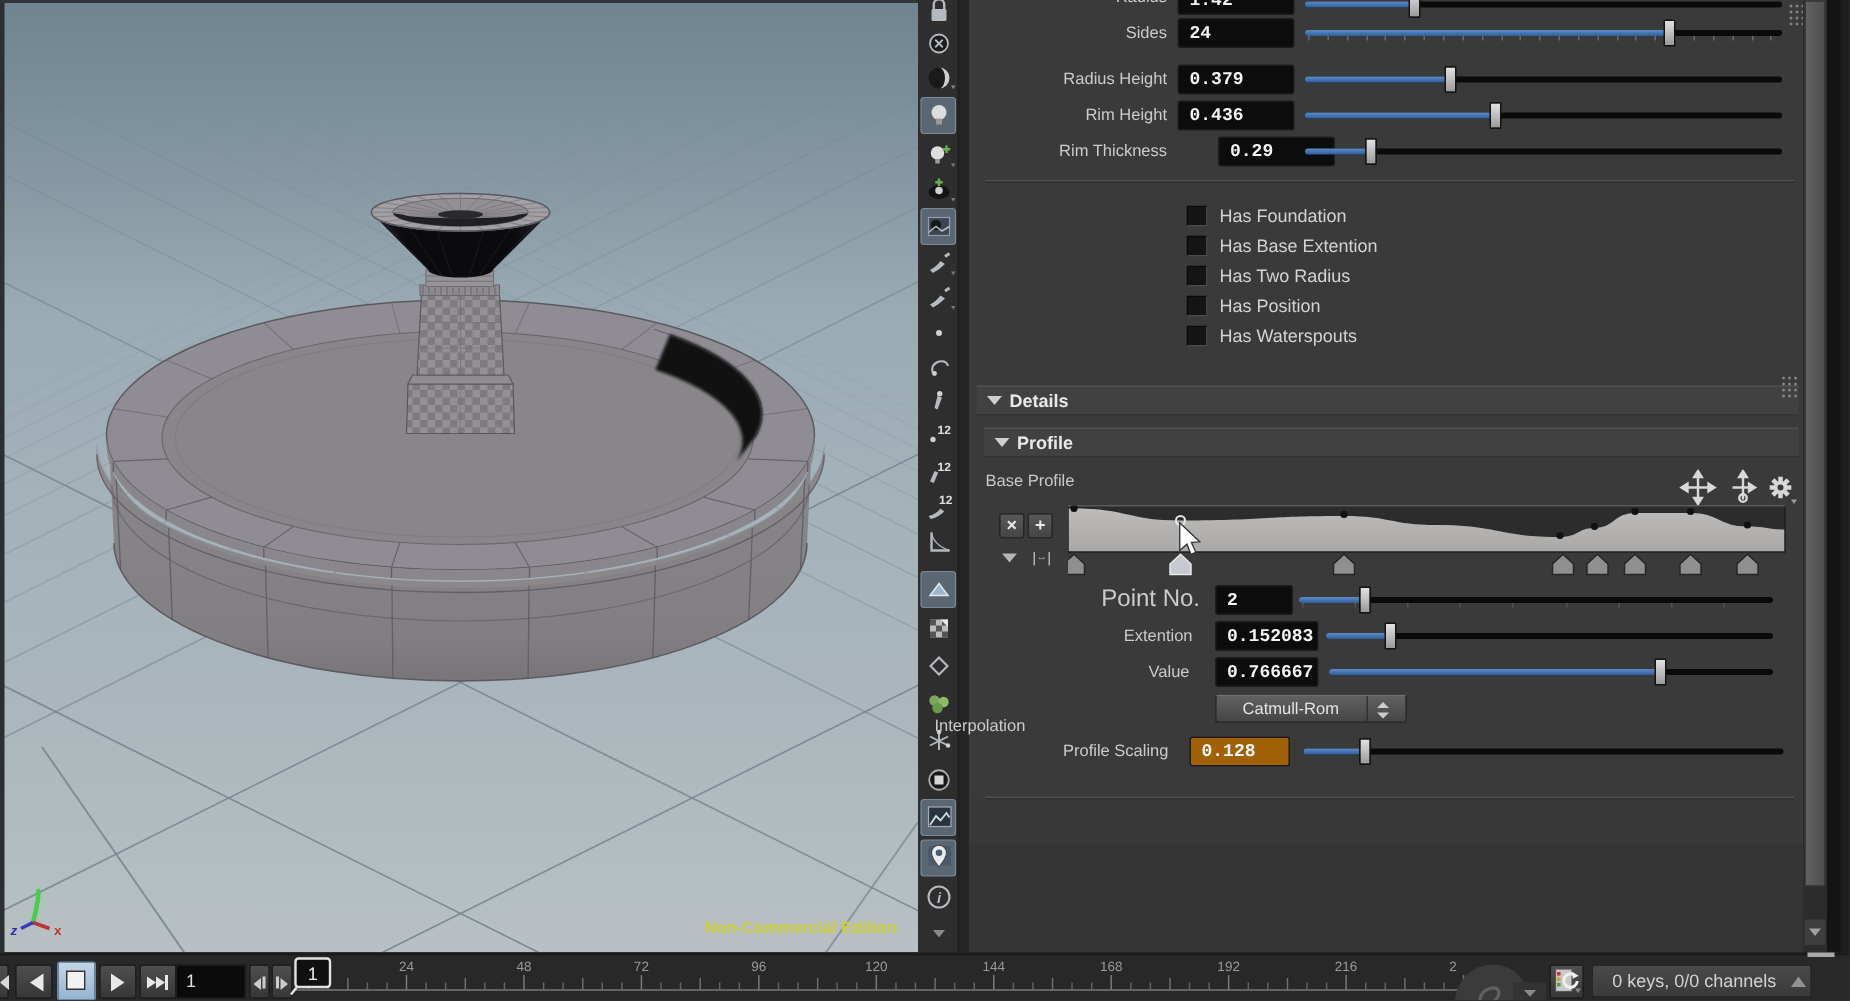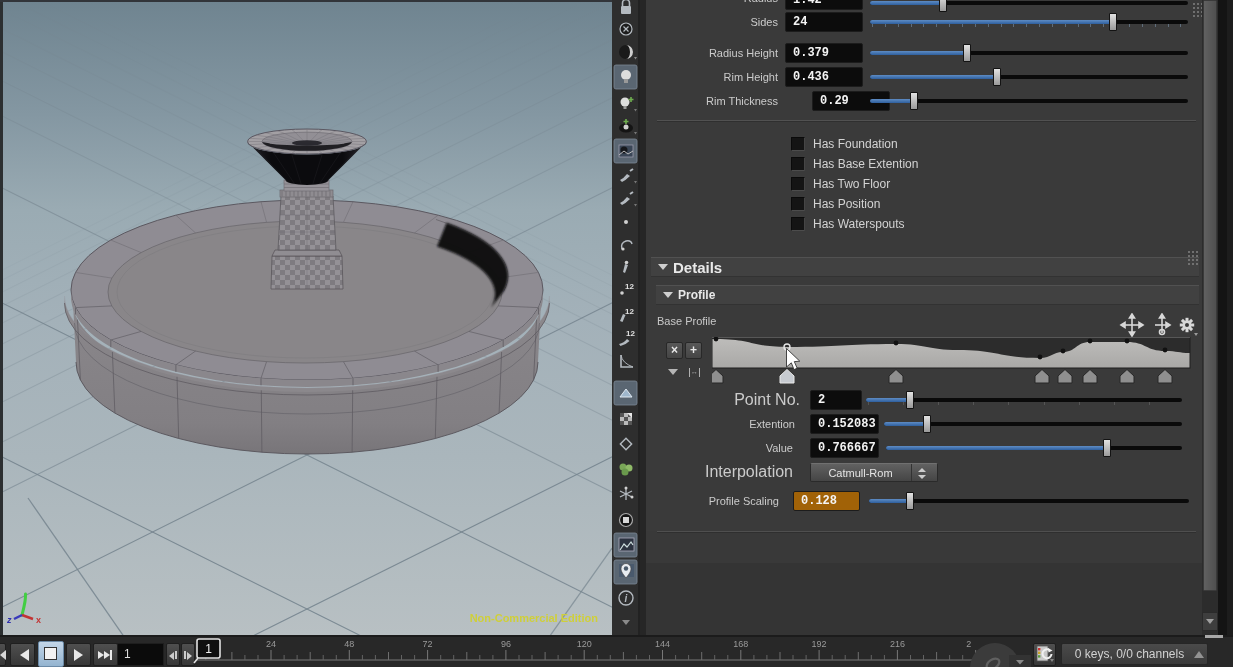--- a/index.html
+++ b/index.html
@@ -324,28 +324,28 @@
     <div style="position:absolute;left:870px;top:99px;width:318px;height:4px;background:#0a0a0a;border-radius:2px;"></div>
     <div style="position:absolute;left:870px;top:99px;width:44px;height:4px;background:linear-gradient(#5e8cc4,#2e5f9e);border-radius:2px;"></div>
     <div style="position:absolute;left:910px;top:92px;width:8px;height:18px;background:linear-gradient(#e2e2e2,#9a9a9a);border:1px solid #131313;border-radius:1px;box-sizing:border-box;"></div>
     <div style="position:absolute;left:657px;top:120px;width:539px;height:1px;background:#515151;"></div>
     <div style="position:absolute;left:657px;top:121px;width:539px;height:1px;background:#2f2f2f;"></div>
     <div style="position:absolute;left:791px;top:137px;width:14px;height:14px;background:#141414;border:1px solid #0a0a0a;border-bottom-color:#4c4c4c;border-right-color:#454545;box-sizing:border-box;border-radius:1px;"></div>
     <div style="position:absolute;left:813px;top:136px;width:200px;height:16px;font-size:12px;color:#d3d3d3;line-height:16px;">Has Foundation</div>
     <div style="position:absolute;left:791px;top:157px;width:14px;height:14px;background:#141414;border:1px solid #0a0a0a;border-bottom-color:#4c4c4c;border-right-color:#454545;box-sizing:border-box;border-radius:1px;"></div>
     <div style="position:absolute;left:813px;top:156px;width:200px;height:16px;font-size:12px;color:#d3d3d3;line-height:16px;">Has Base Extention</div>
     <div style="position:absolute;left:791px;top:177px;width:14px;height:14px;background:#141414;border:1px solid #0a0a0a;border-bottom-color:#4c4c4c;border-right-color:#454545;box-sizing:border-box;border-radius:1px;"></div>
-    <div style="position:absolute;left:813px;top:176px;width:200px;height:16px;font-size:12px;color:#d3d3d3;line-height:16px;">Has Two Floor</div>
+    <div style="position:absolute;left:813px;top:176px;width:200px;height:16px;font-size:12px;color:#d3d3d3;line-height:16px;">Has Two Radius</div>
     <div style="position:absolute;left:791px;top:197px;width:14px;height:14px;background:#141414;border:1px solid #0a0a0a;border-bottom-color:#4c4c4c;border-right-color:#454545;box-sizing:border-box;border-radius:1px;"></div>
     <div style="position:absolute;left:813px;top:196px;width:200px;height:16px;font-size:12px;color:#d3d3d3;line-height:16px;">Has Position</div>
     <div style="position:absolute;left:791px;top:217px;width:14px;height:14px;background:#141414;border:1px solid #0a0a0a;border-bottom-color:#4c4c4c;border-right-color:#454545;box-sizing:border-box;border-radius:1px;"></div>
     <div style="position:absolute;left:813px;top:216px;width:200px;height:16px;font-size:12px;color:#d3d3d3;line-height:16px;">Has Waterspouts</div>
     <div style="position:absolute;left:651px;top:257px;width:548px;height:20px;background:#414141;border-top:1px solid #515151;border-bottom:1px solid #323232;box-sizing:border-box;"></div>
     <div style="position:absolute;left:658px;top:264px;width:10px;height:7px;width:0;height:0;border-left:5px solid transparent;border-right:5px solid transparent;border-top:6px solid #cfcfcf;"></div>
-    <div style="position:absolute;left:673px;top:260px;width:120px;height:15px;font-size:15px;font-weight:bold;color:#e9e9e9;line-height:15px;">Details</div>
+    <div style="position:absolute;left:673px;top:260px;width:120px;height:15px;font-size:12px;font-weight:bold;color:#e9e9e9;line-height:15px;">Details</div>
     <div style="position:absolute;left:656px;top:285px;width:543px;height:20px;background:#414141;border-top:1px solid #515151;border-bottom:1px solid #323232;box-sizing:border-box;"></div>
     <div style="position:absolute;left:663px;top:292px;width:10px;height:7px;width:0;height:0;border-left:5px solid transparent;border-right:5px solid transparent;border-top:6px solid #cfcfcf;"></div>
     <div style="position:absolute;left:678px;top:288px;width:120px;height:15px;font-size:12px;font-weight:bold;color:#e9e9e9;line-height:15px;">Profile</div>
     <div style="position:absolute;left:657px;top:314px;width:120px;height:14px;font-size:11px;color:#c9c9c9;line-height:14px;">Base Profile</div>
     <svg width="80" height="24" viewBox="0 0 80 24" style="position:absolute;left:1118px;top:313px;">
 <g stroke="#d8d8d8" stroke-width="1.6" fill="#d8d8d8">
 <line x1="14" y1="4" x2="14" y2="20"></line>
         <line x1="6" y1="12" x2="22" y2="12"></line>
 <polygon points="14,1 11.5,5 16.5,5"></polygon>
         <polygon points="14,23 11.5,19 16.5,19"></polygon>
@@ -423,21 +423,21 @@
     <div style="position:absolute;left:625px;top:416px;width:170px;height:16px;text-align:right;font-size:11px;color:#cbcbcb;line-height:16px;">Extention</div>
     <div style="position:absolute;left:810px;top:414px;width:69px;height:20px;background:#0c0c0c;border-radius:2px;box-sizing:border-box;border:1px solid #1c1c1c;font-family:'Liberation Mono',monospace;font-weight:bold;font-size:12px;color:#f4f4f4;line-height:18px;padding-left:7px;overflow:hidden;">0.152083</div>
     <div style="position:absolute;left:884px;top:422px;width:298px;height:4px;background:#0a0a0a;border-radius:2px;"></div>
     <div style="position:absolute;left:884px;top:422px;width:43px;height:4px;background:linear-gradient(#5e8cc4,#2e5f9e);border-radius:2px;"></div>
     <div style="position:absolute;left:923px;top:415px;width:8px;height:18px;background:linear-gradient(#e2e2e2,#9a9a9a);border:1px solid #131313;border-radius:1px;box-sizing:border-box;"></div>
     <div style="position:absolute;left:623px;top:440px;width:170px;height:16px;text-align:right;font-size:11px;color:#cbcbcb;line-height:16px;">Value</div>
     <div style="position:absolute;left:810px;top:438px;width:69px;height:20px;background:#0c0c0c;border-radius:2px;box-sizing:border-box;border:1px solid #1c1c1c;font-family:'Liberation Mono',monospace;font-weight:bold;font-size:12px;color:#f4f4f4;line-height:18px;padding-left:7px;overflow:hidden;">0.766667</div>
     <div style="position:absolute;left:886px;top:446px;width:296px;height:4px;background:#0a0a0a;border-radius:2px;"></div>
     <div style="position:absolute;left:886px;top:446px;width:221px;height:4px;background:linear-gradient(#5e8cc4,#2e5f9e);border-radius:2px;"></div>
     <div style="position:absolute;left:1103px;top:439px;width:8px;height:18px;background:linear-gradient(#e2e2e2,#9a9a9a);border:1px solid #131313;border-radius:1px;box-sizing:border-box;"></div>
-    <div style="position:absolute;left:623px;top:464px;width:170px;height:16px;text-align:right;font-size:16px;color:#cbcbcb;line-height:16px;">Interpolation</div>
+    <div style="position:absolute;left:623px;top:476px;width:170px;height:16px;font-size:11px;color:#cbcbcb;line-height:16px;">Interpolation</div>
     <div style="position:absolute;left:810px;top:463px;width:128px;height:19px;background:linear-gradient(#616161,#454545);border:1px solid #2a2a2a;border-top-color:#707070;border-radius:2px;box-sizing:border-box;"></div>
     <div style="position:absolute;left:810px;top:466px;width:101px;height:14px;text-align:center;font-size:11px;color:#e4e4e4;line-height:14px;">Catmull-Rom</div>
     <div style="position:absolute;left:911px;top:464px;width:1px;height:17px;background:#333;"></div>
     <div style="position:absolute;left:918px;top:468px;width:8px;height:5px;width:0;height:0;border-left:4px solid transparent;border-right:4px solid transparent;border-bottom:4px solid #cccccc;"></div>
     <div style="position:absolute;left:918px;top:475px;width:8px;height:5px;width:0;height:0;border-left:4px solid transparent;border-right:4px solid transparent;border-top:4px solid #cccccc;"></div>
     <div style="position:absolute;left:609px;top:493px;width:170px;height:16px;text-align:right;font-size:11px;color:#cbcbcb;line-height:16px;">Profile Scaling</div>
     <div style="position:absolute;left:793px;top:491px;width:67px;height:20px;background:#a16207;border-radius:2px;box-sizing:border-box;border:1px solid #1c1c1c;font-family:'Liberation Mono',monospace;font-weight:bold;font-size:12px;color:#f4f4f4;line-height:18px;padding-left:7px;overflow:hidden;">0.128</div>
     <div style="position:absolute;left:869px;top:499px;width:320px;height:4px;background:#0a0a0a;border-radius:2px;"></div>
     <div style="position:absolute;left:869px;top:499px;width:41px;height:4px;background:linear-gradient(#5e8cc4,#2e5f9e);border-radius:2px;"></div>
     <div style="position:absolute;left:906px;top:492px;width:8px;height:18px;background:linear-gradient(#e2e2e2,#9a9a9a);border:1px solid #131313;border-radius:1px;box-sizing:border-box;"></div>

